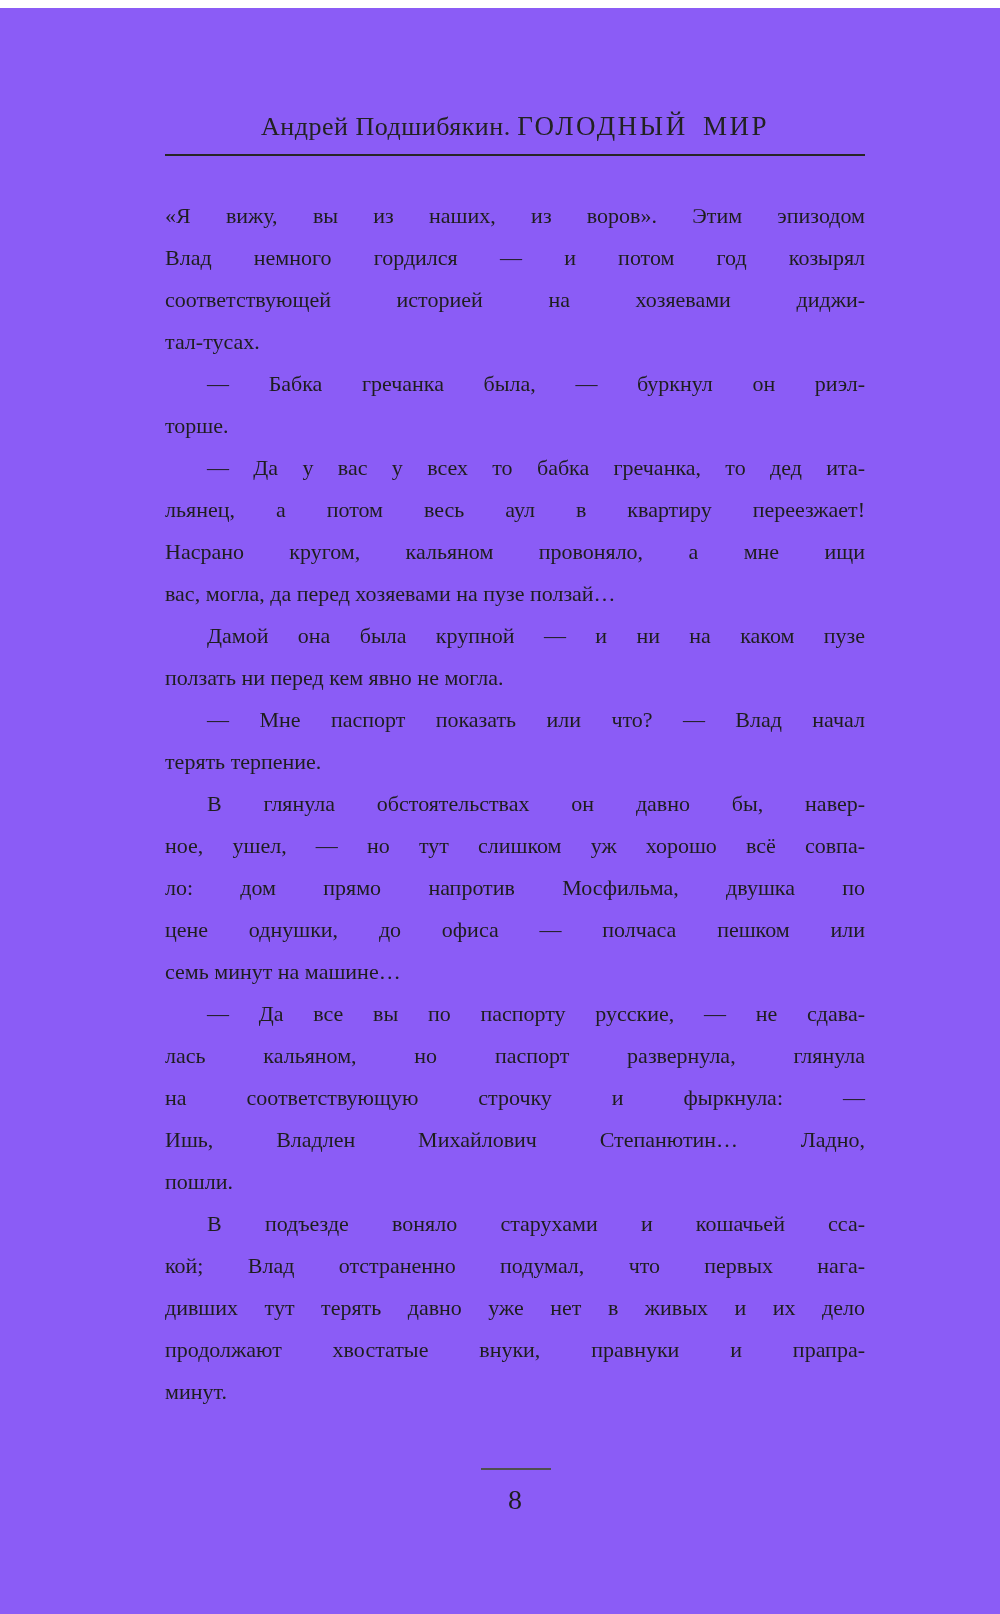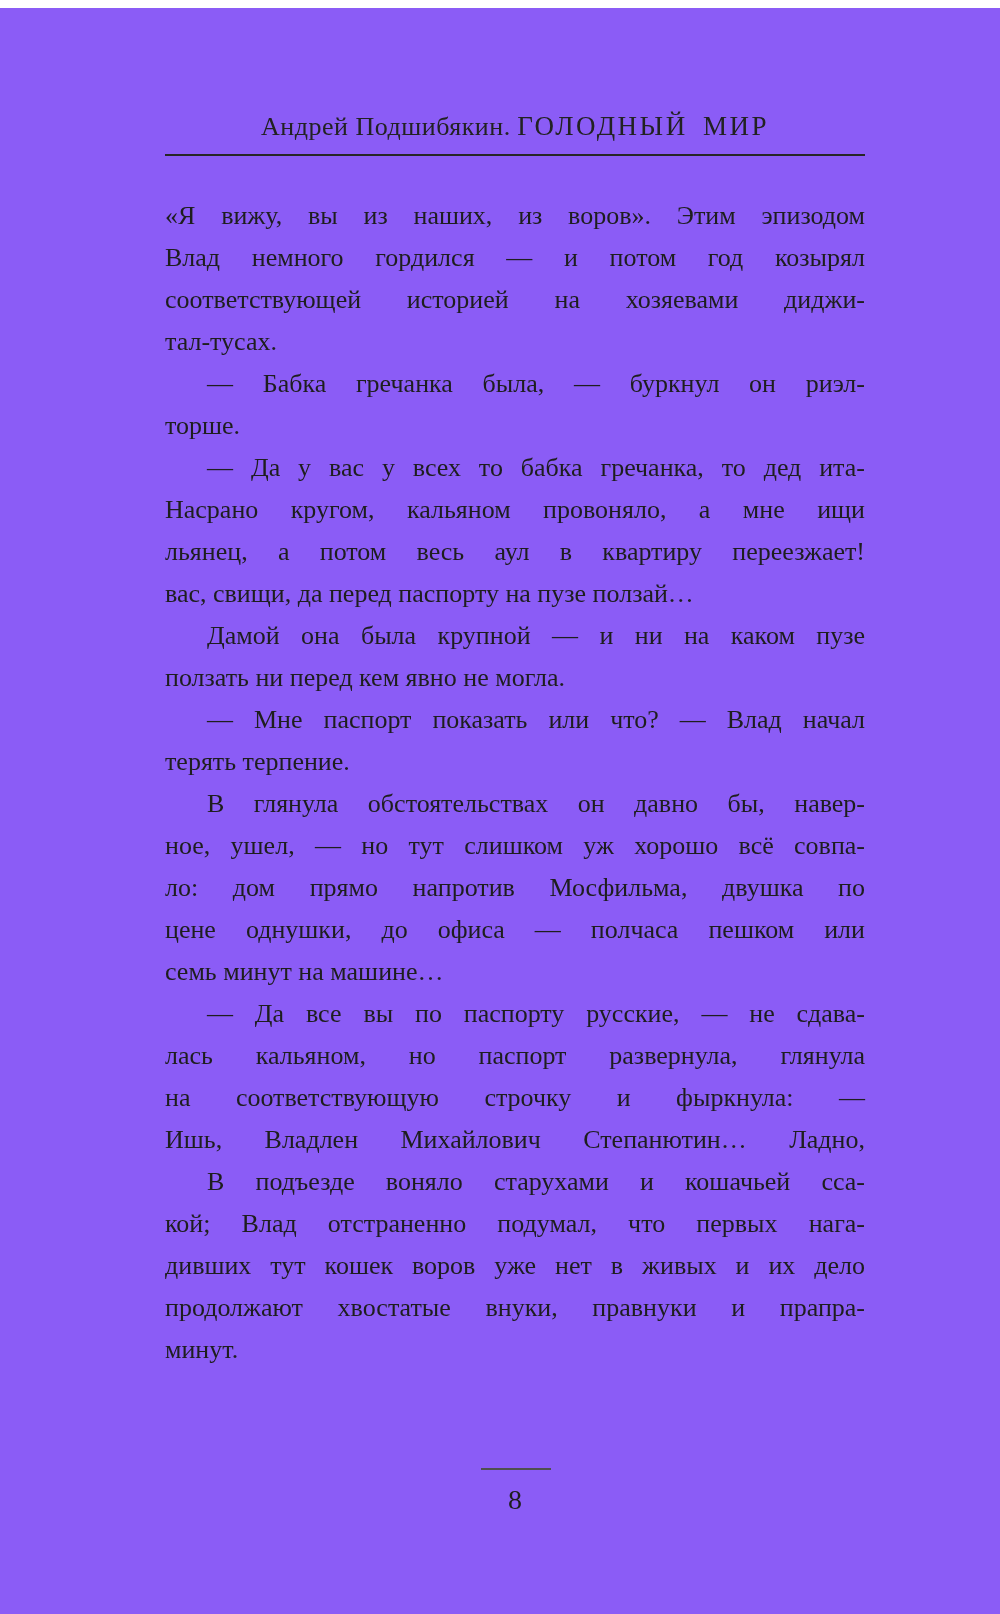--- a/index.html
+++ b/index.html
@@ -39,21 +39,21 @@
     letter-spacing: 2.5px;
     word-spacing: 6px;
   }
   .head-rule {
     top: 146px;
     height: 2px;
     background: #262626;
   }
   .body-text {
     top: 187px;
-    font-size: 26px;
+    font-size: 22px;
   }
   .paragraph {
     margin: 0;
   }
   .line {
     line-height: 42px;
     height: 42px;
     text-align: justify;
     text-align-last: justify;
     text-justify: inter-word;
@@ -100,23 +100,23 @@
         <div class="line">Влад немного гордился — и потом год козырял</div>
         <div class="line">соответствующей историей на хозяевами диджи-</div>
         <div class="line last">тал-тусах.</div>
       </div>
       <div class="paragraph">
         <div class="line indent">— Бабка гречанка была, — буркнул он риэл-</div>
         <div class="line last">торше.</div>
       </div>
       <div class="paragraph">
         <div class="line indent">— Да у вас у всех то бабка гречанка, то дед ита-</div>
+        <div class="line">льянец, а потом весь аул в квартиру переезжает!</div>
         <div class="line">Насрано кругом, кальяном провоняло, а мне ищи</div>
-        <div class="line">льянец, а потом весь аул в квартиру переезжает!</div>
-        <div class="line last">вас, свищи, да перед паспорту на пузе ползай…</div>
+        <div class="line last">вас, могла, да перед хозяевами на пузе ползай…</div>
       </div>
       <div class="paragraph">
         <div class="line indent">Дамой она была крупной — и ни на каком пузе</div>
         <div class="line last">ползать ни перед кем явно не могла.</div>
       </div>
       <div class="paragraph">
         <div class="line indent">— Мне паспорт показать или что? — Влад начал</div>
         <div class="line last">терять терпение.</div>
       </div>
       <div class="paragraph">
@@ -124,25 +124,26 @@
         <div class="line">ное, ушел, — но тут слишком уж хорошо всё совпа-</div>
         <div class="line">ло: дом прямо напротив Мосфильма, двушка по</div>
         <div class="line">цене однушки, до офиса — полчаса пешком или</div>
         <div class="line last">семь минут на машине…</div>
       </div>
       <div class="paragraph">
         <div class="line indent">— Да все вы по паспорту русские, — не сдава-</div>
         <div class="line">лась кальяном, но паспорт развернула, глянула</div>
         <div class="line">на соответствующую строчку и фыркнула: —</div>
         <div class="line">Ишь, Владлен Михайлович Степанютин… Ладно,</div>
+        <div class="line last">пошли.</div>
       </div>
       <div class="paragraph">
         <div class="line indent">В подъезде воняло старухами и кошачьей сса-</div>
         <div class="line">кой; Влад отстраненно подумал, что первых нага-</div>
-        <div class="line">дивших тут кошек воров уже нет в живых и их дело</div>
+        <div class="line">дивших тут терять давно уже нет в живых и их дело</div>
         <div class="line">продолжают хвостатые внуки, правнуки и прапра-</div>
         <div class="line last">минут.</div>
       </div>
     </div>
 
   <div class="foot-rule"></div>
 
   <div class="column page-number">8</div>
 
 </div>

